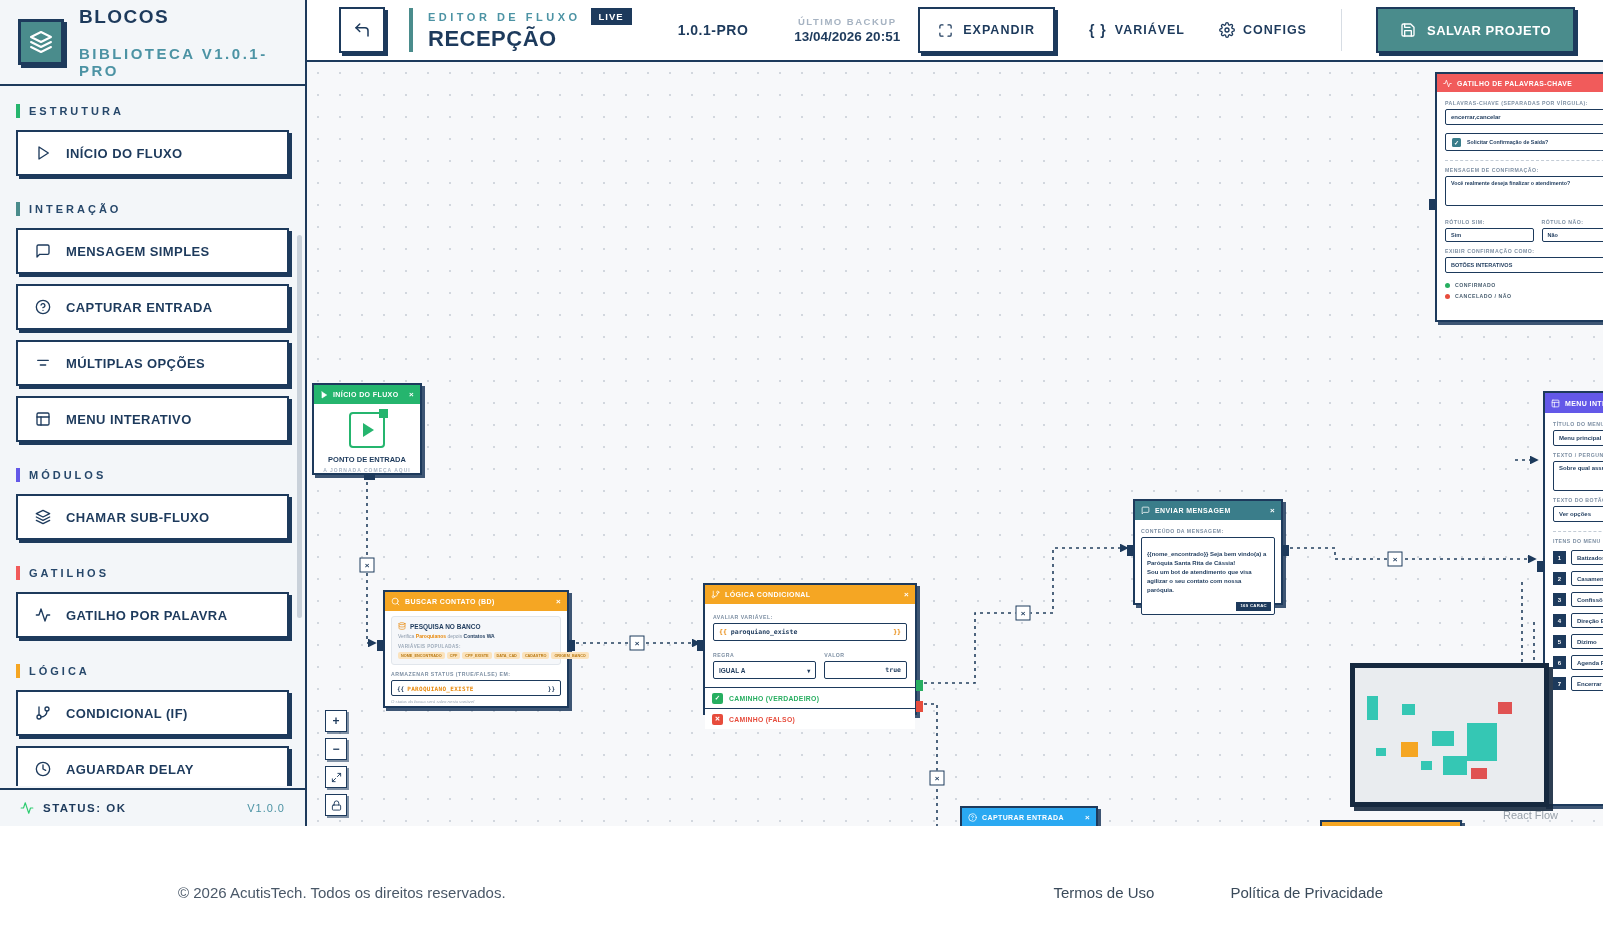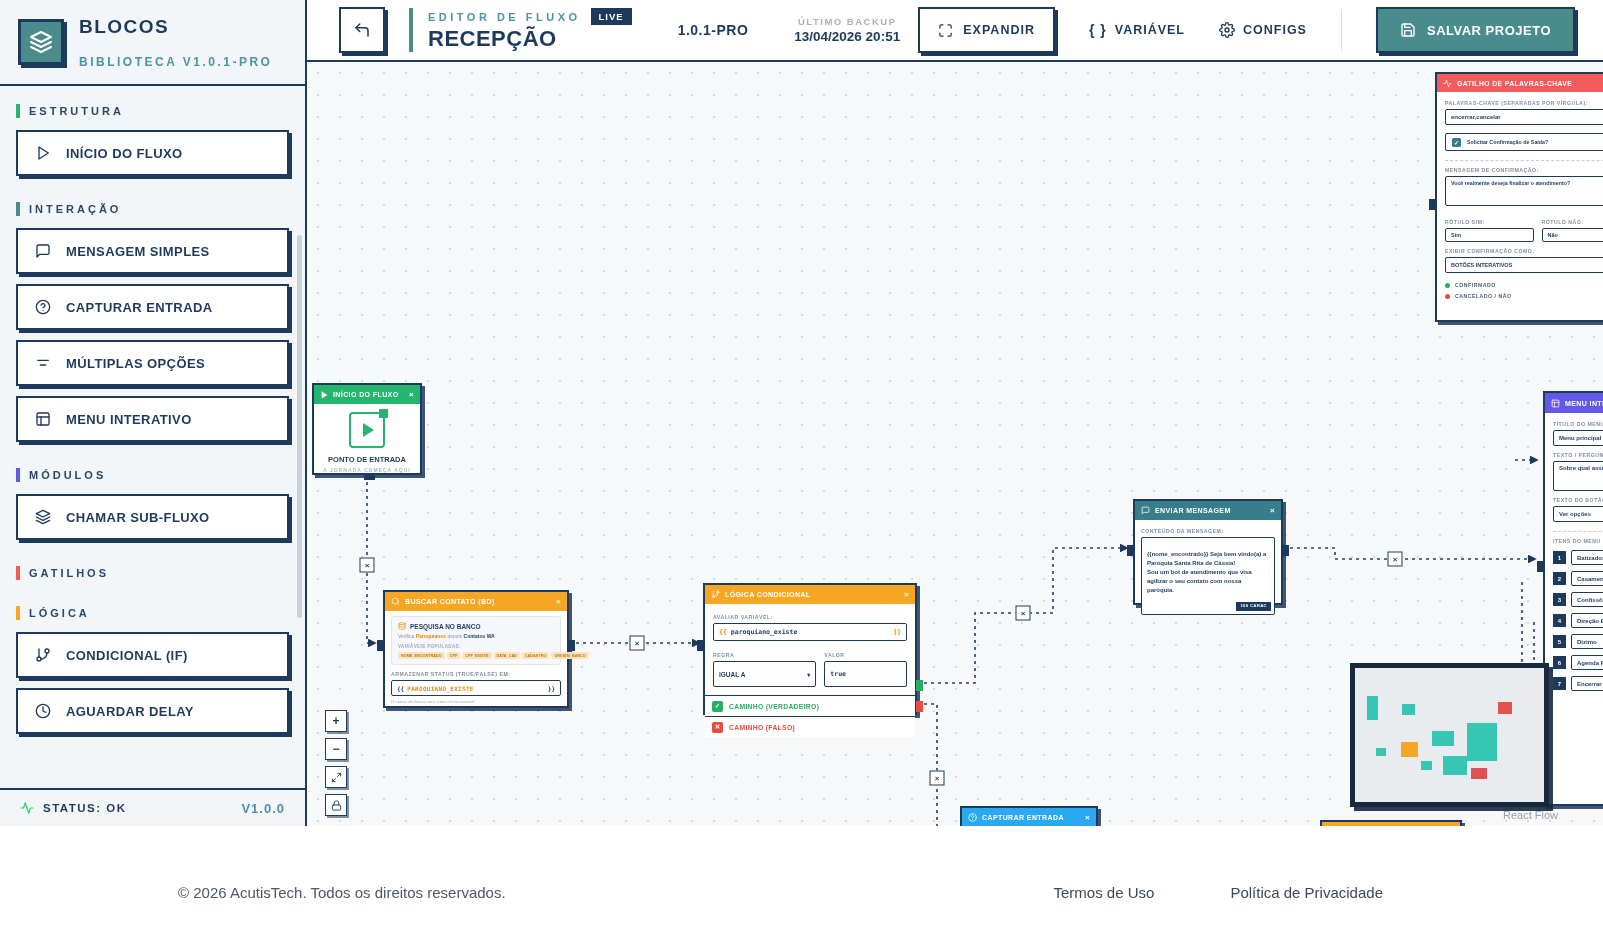--- a/index.html
+++ b/index.html
@@ -9,32 +9,32 @@
     background:#fff; color:#1d3a5c;
     font-family:"Liberation Sans", sans-serif;
   }
   svg.ic { display:block; stroke:currentColor; fill:none; stroke-width:2; stroke-linecap:round; stroke-linejoin:round; }
 
   
   .sidebar { position:absolute; left:0; top:0; width:307px; height:826px; background:#f3f6f9; border-right:2px solid #1d3a5c; }
   .logo { height:86px; border-bottom:2px solid #1d3a5c; display:flex; align-items:center; gap:15px; padding:0 18px; }
   .logo-badge { width:46px; height:46px; background:#4a8c8c; border:3px solid #1d3a5c; box-shadow:3px 3px 0 #1d3a5c; display:grid; place-items:center; color:#fff; flex:0 0 auto; }
   .brand-name { font-size:19px; font-weight:bold; letter-spacing:1.5px; }
-  .brand-sub { font-size:12px; font-weight:bold; color:#4c93a4; letter-spacing:2.5px; margin-top:17px; }
+  .brand-sub { font-size:15px; font-weight:bold; color:#4c93a4; letter-spacing:2.5px; margin-top:17px; }
   .side-body { padding:18px 16px 0 16px; height:700px; overflow:hidden; }
   .sec { display:flex; align-items:center; gap:9px; margin:26px 0 12px; }
   .sec.first { margin-top:0; }
   .sec-bar { width:4px; height:14px; flex:0 0 auto; }
   .sec-title { font-size:11px; font-weight:bold; letter-spacing:3px; color:#27486b; }
   .blk { height:46px; background:#fff; border:2px solid #1d3a5c; box-shadow:3px 3px 0 #1d3a5c; display:flex; align-items:center; gap:15px; padding:0 17px; margin-bottom:10px; cursor:grab; }
   .blk-label { font-size:13px; font-weight:bold; letter-spacing:.4px; }
   .scroll-thumb { position:absolute; right:3px; top:235px; width:5px; height:383px; background:#c9d1da; border-radius:3px; }
   .status { position:absolute; left:0; bottom:0; width:100%; height:38px; border-top:2px solid #1d3a5c; background:#f3f6f9; display:flex; align-items:center; gap:9px; padding:0 20px; }
   .status-label { font-size:11.5px; font-weight:bold; letter-spacing:1.5px; }
-  .status-ver { margin-left:auto; font-size:13px; font-weight:bold; color:#4c93a4; letter-spacing:1px; }
+  .status-ver { margin-left:auto; font-size:11px; font-weight:normal; color:#4c93a4; letter-spacing:1px; }
 
   
   .header { position:absolute; left:307px; top:0; width:1296px; height:62px; background:#fff; border-bottom:2px solid #1d3a5c; display:flex; align-items:center; padding:0 28px 0 32px; }
   .back-btn { width:46px; height:46px; background:#fff; border:2px solid #1d3a5c; box-shadow:3px 3px 0 #1d3a5c; display:grid; place-items:center; cursor:pointer; flex:0 0 auto; }
   .title-bar { width:4px; height:44px; background:#4a8c8c; margin-left:24px; flex:0 0 auto; }
   .title-block { margin-left:15px; }
   .eyebrow-row { display:flex; align-items:center; gap:10px; }
   .eyebrow { font-size:11px; font-weight:bold; color:#4c93a4; letter-spacing:3.5px; }
   .live { background:#1d3a5c; color:#fff; font-size:9.5px; font-weight:bold; padding:3px 8px; letter-spacing:1px; }
   .flow-name { font-size:22px; font-weight:bold; letter-spacing:.5px; margin-top:1px; }
@@ -95,21 +95,21 @@
   
   .n-logica { left:396px; top:521px; width:214px; height:132px; }
   .n-logica .nh { background:#f5a623; }
   .logic-fields { padding:4px 8px 8px; }
   .var-inp { height:18px; font-size:6.5px; }
   .var-inp .br { color:#e8890c; font-weight:bold; }
   .var-inp .v { margin:0 4px; }
   .var-inp .br2 { margin-left:auto; color:#e8890c; font-weight:bold; }
   .lrow { display:flex; gap:8px; margin-top:5px; }
   .lcol1 { flex:1.25; } .lcol2 { flex:1; }
-  .sel { height:26px; font-size:6.5px; justify-content:flex-start; }
+  .sel { height:18px; font-size:6.5px; justify-content:flex-end; }
   .sel .chev { margin-left:auto; font-size:6px; }
   .path-row { height:21px; border-top:1.5px solid #1d3a5c; display:flex; align-items:center; gap:6px; padding:0 7px; background:#fff; }
   .pmark { width:11px; height:11px; border-radius:2px; display:grid; place-items:center; color:#fff; font-size:6.5px; font-weight:bold; }
   .path-true .pmark { background:#27ae60; }
   .path-false .pmark { background:#e74c3c; }
   .path-label { font-size:6.8px; font-weight:bold; letter-spacing:.3px; }
   .path-true .path-label { color:#27ae60; }
   .path-false .path-label { color:#e74c3c; }
   .h-green { background:#27ae60; } .h-red { background:#e74c3c; }
 
@@ -257,20 +257,28 @@
               <polyline points="2 12 12 17 22 12"></polyline>
               <polyline points="2 17 12 22 22 17"></polyline>
             </svg>
           </span>
         <span class="blk-label">CHAMAR SUB-FLUXO</span>
       </div>
 
       <div class="sec">
         <div class="sec-bar" style="background:#f15b5b"></div>
         <div class="sec-title">GATILHOS</div>
+      </div>
+      <div class="blk">
+        <span>
+            <svg class="ic" width="16" height="16" viewBox="0 0 24 24">
+              <polyline points="22 12 18 12 15 21 9 3 6 12 2 12"></polyline>
+            </svg>
+          </span>
+        <span class="blk-label">GATILHO POR PALAVRA</span>
       </div>
 
       <div class="sec">
         <div class="sec-bar" style="background:#f5a623"></div>
         <div class="sec-title">LÓGICA</div>
       </div>
       <div class="blk">
         <span>
             <svg class="ic" width="16" height="16" viewBox="0 0 24 24">
               <line x1="6" y1="3" x2="6" y2="15"></line>

